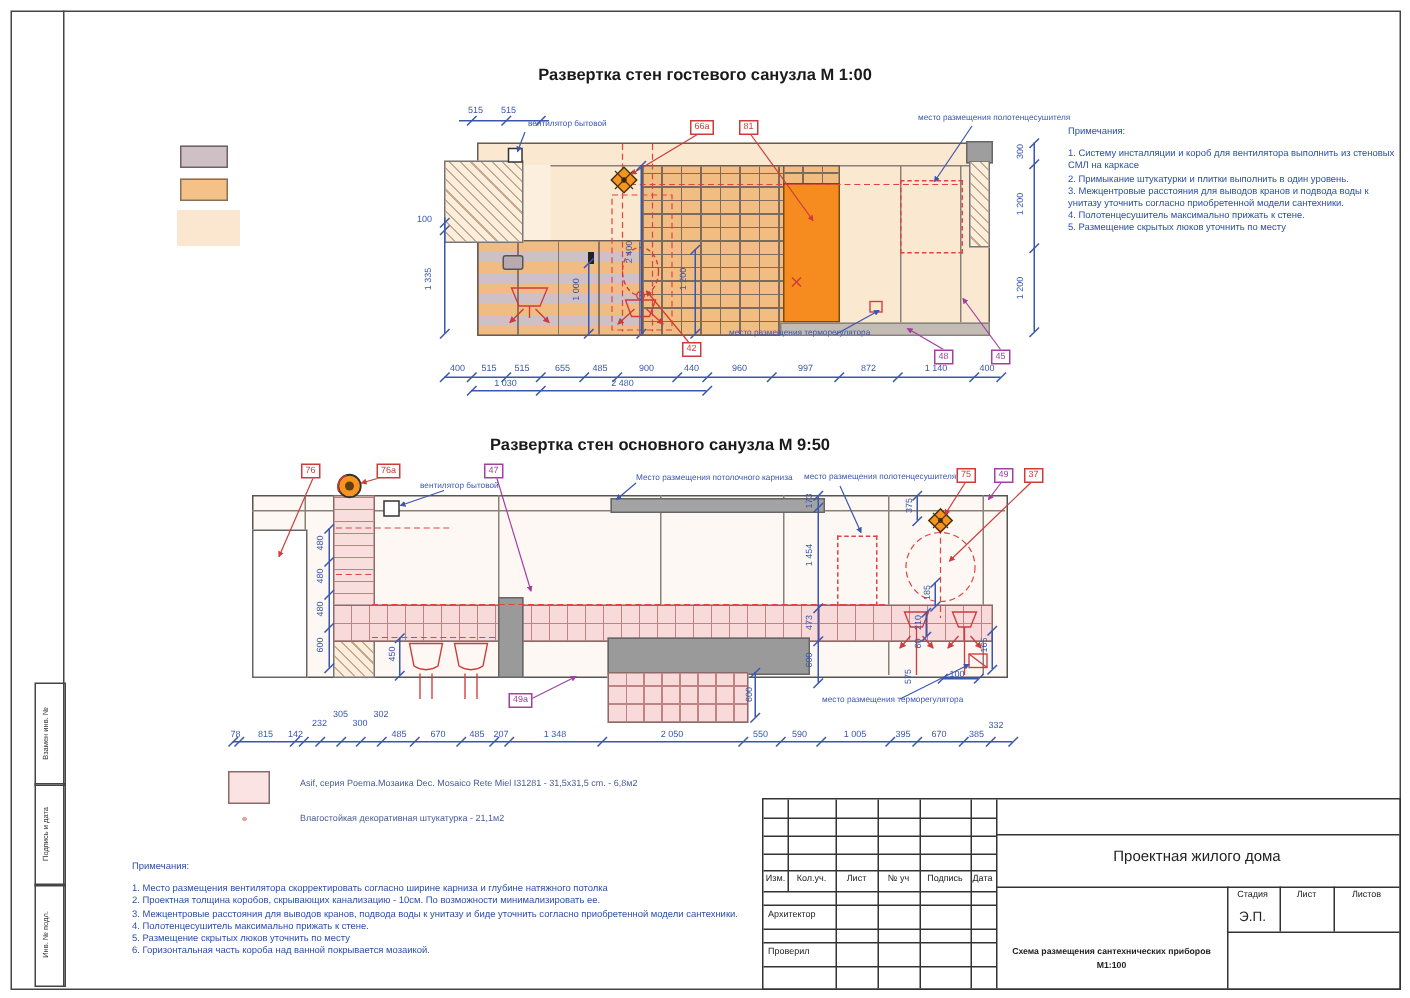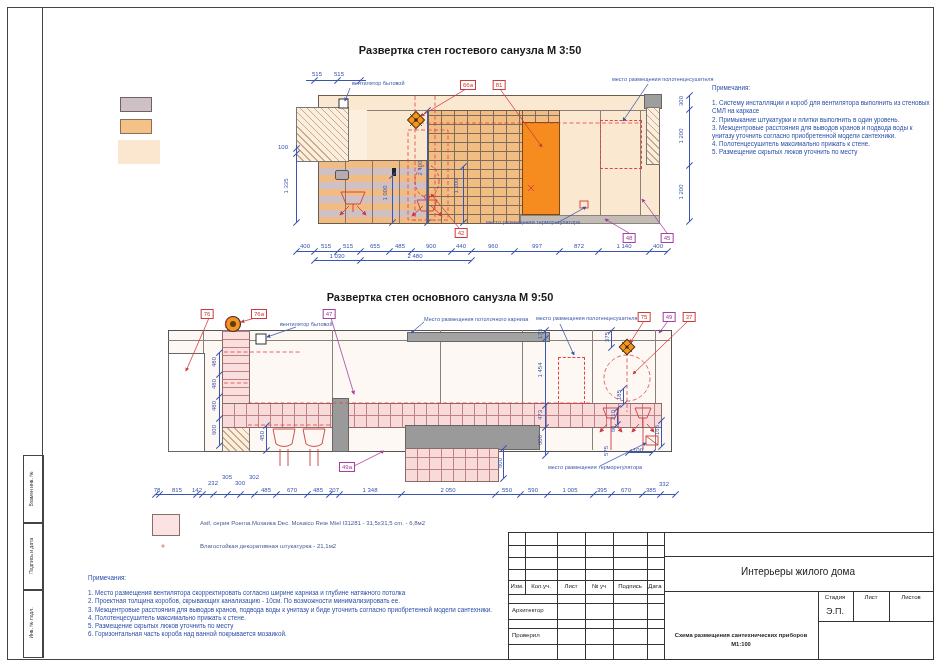--- a/index.html
+++ b/index.html
@@ -73,21 +73,21 @@
   <div class="abs sidebox" style="top:455px;height:67px">
     <span>Взамен инв. №</span>
     </div>
   <div class="abs sidebox" style="top:522px;height:67px">
     <span>Подпись и дата</span>
     </div>
   <div class="abs sidebox" style="top:589px;height:67px">
     <span>Инв. № подл.</span>
     </div>
 
-  <div class="abs h1" style="left:100px;top:44px;width:740px">Развертка стен гостевого санузла М 3:50</div>
+  <div class="abs h1" style="left:100px;top:44px;width:740px">Развертка стен гостевого санузла М 1:00</div>
   <div class="abs h1" style="left:140px;top:291px;width:600px">Развертка стен основного санузла М 9:50</div>
 
   <div class="abs" style="left:120px;top:97px;width:30px;height:13px;background:#cfc0c6;border:1px solid #6f6267"></div>
   <div class="abs" style="left:120px;top:119px;width:30px;height:13px;background:#f4c189;border:1px solid #8a7054"></div>
   <div class="abs" style="left:118px;top:140px;width:42px;height:24px;background:#fbe7d0"></div>
 
   <div class="abs peach" style="left:318px;top:95px;width:340px;height:127px"></div>
   <div class="abs hj" style="left:318px;top:110px;width:340px"></div>
   <div class="abs stripes" style="left:318px;top:160px;width:110px;height:62px"></div>
   <div class="abs pale" style="left:347px;top:110px;width:20px;height:50px"></div>
@@ -269,21 +269,21 @@
     <div class="l" style="left:138px;top:0;width:1px;height:126px"></div>
     <div class="cell ctr" style="left:8px;top:50px">Изм.</div>
     <div class="cell ctr" style="left:32px;top:50px">Кол.уч.</div>
     <div class="cell ctr" style="left:62px;top:50px">Лист</div>
     <div class="cell ctr" style="left:90px;top:50px">№ уч</div>
     <div class="cell ctr" style="left:121px;top:50px">Подпись</div>
     <div class="cell ctr" style="left:146px;top:50px">Дата</div>
     <div class="cell" style="left:3px;top:74px">Архитектор</div>
     <div class="cell" style="left:3px;top:99px">Проверил</div>
     <div class="l" style="left:155px;top:23px;width:269px;height:1px"></div>
-    <div class="cell ctr" style="left:289px;top:33px;font-size:10px">Интерьеры жилого дома</div>
+    <div class="cell ctr" style="left:289px;top:33px;font-size:10px">Проектная жилого дома</div>
     <div class="l" style="left:155px;top:58px;width:269px;height:1px"></div>
     <div class="l" style="left:309px;top:58px;width:1px;height:68px"></div>
     <div class="l" style="left:344px;top:58px;width:1px;height:30px"></div>
     <div class="l" style="left:380px;top:58px;width:1px;height:30px"></div>
     <div class="l" style="left:309px;top:88px;width:115px;height:1px"></div>
     <div class="cell ctr" style="left:326px;top:61px">Стадия</div>
     <div class="cell ctr" style="left:362px;top:61px">Лист</div>
     <div class="cell ctr" style="left:402px;top:61px">Листов</div>
     <div class="cell ctr" style="left:326px;top:73px;font-size:9px">Э.П.</div>
     <div class="cell ctr" style="left:232px;top:99px;font-size:5.8px;font-weight:bold">Схема размещения сантехнических приборов</div>

